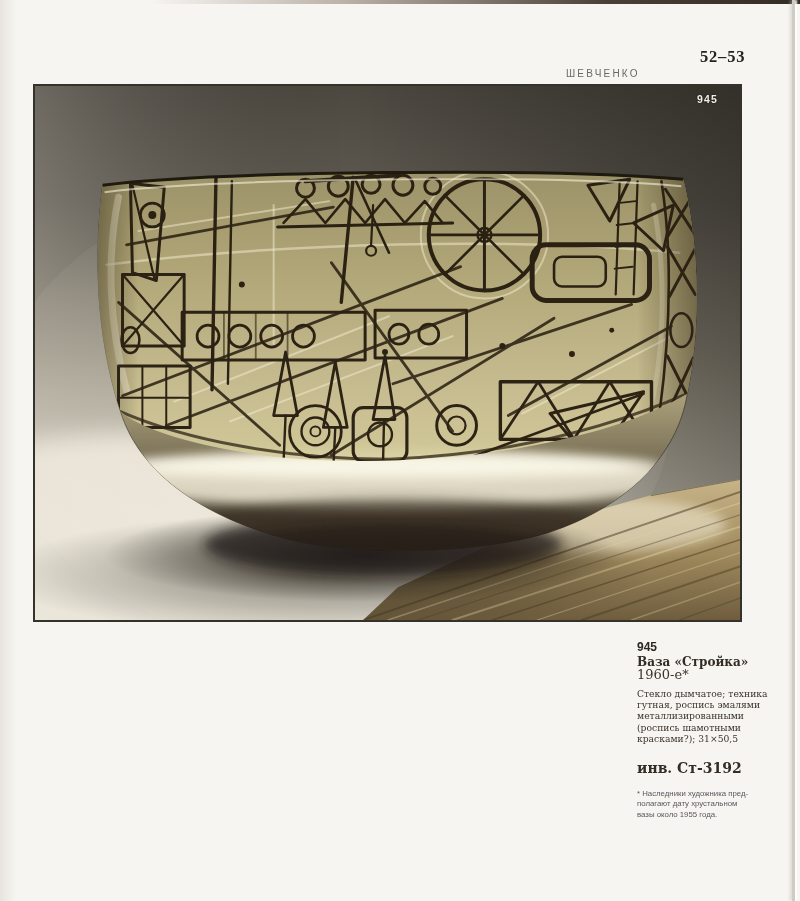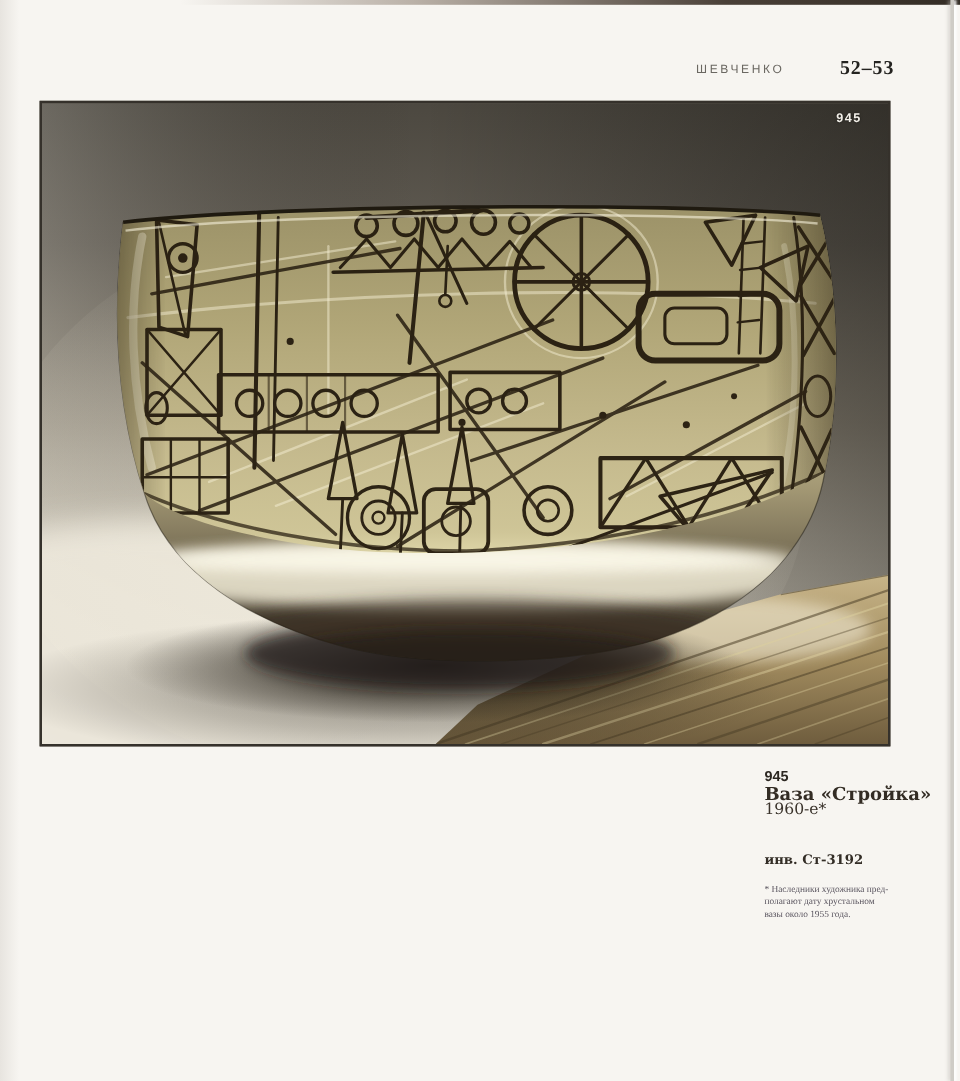--- a/index.html
+++ b/index.html
@@ -10,47 +10,47 @@
   }
   
   .edge-left{position:absolute;left:0;top:0;width:16px;height:901px;
     background:linear-gradient(to right,#e7e4df, rgba(231,228,223,0));}
   .edge-top-line{position:absolute;left:150px;top:0;right:0;height:4px;
     background:linear-gradient(90deg, rgba(120,100,85,0) 0%, rgba(112,94,78,.45) 30%, #4a4038 70%, #332c25 100%);}
   .edge-right-line{position:absolute;left:792px;top:0;width:3px;height:901px;
     background:#cfccc6;box-shadow:2px 0 2px rgba(255,255,255,.9), -2px 0 3px rgba(190,186,180,.5);}
 
   
-  .hdr-artist{position:absolute;left:566px;top:53px;
+  .hdr-artist{position:absolute;left:566px;top:68px;
     font-family:"Liberation Sans", sans-serif;font-size:10px;font-weight:500;
-    letter-spacing:2.2px;color:#6b6862;margin-left:14px;}
+    letter-spacing:2.2px;color:#6b6862;}
   .hdr-pages{position:absolute;left:700px;top:47px;
     font-family:Liberation Serif, serif;font-size:16.5px;font-weight:700;
     letter-spacing:.8px;color:#242320;}
 
   
   figure.plate{position:absolute;left:33px;top:84px;width:709px;height:538px;margin:0;
     border:2px solid #35312b;box-sizing:border-box;background:#5a554c;}
   figure.plate svg{display:block;width:100%;height:100%;}
   .fig-num{position:absolute;top:7px;right:22px;
     font-family:"Liberation Sans", sans-serif;font-size:10.5px;font-weight:700;
     letter-spacing:1.2px;color:#f2efe8;text-shadow:0 0 2px rgba(0,0,0,.6);}
 
   
   .caption{position:absolute;left:637px;top:640px;width:152px;color:#3a332b;}
   .caption .ln{font-size:9.2px;line-height:11.2px;white-space:nowrap;}
   .cap-num{font-family:"Liberation Sans", sans-serif;font-size:12px;font-weight:700;
     color:#2c2721;margin-bottom:3px;}
-  .cap-title{font-size:15px;font-weight:700;color:#332c24;line-height:11.5px;white-space:nowrap;}
+  .cap-title{font-size:12px;font-weight:700;color:#332c24;line-height:11.5px;white-space:nowrap;}
   .cap-date{font-size:13px;line-height:11.5px;}
   .cap-materials{margin-top:8px;}
   .cap-prov{margin-top:11px;}
   .cap-prov-label{font-style:italic;font-size:9.2px;line-height:11.2px;}
-  .cap-inv{margin-top:30px;font-size:11px;font-weight:700;color:#332d26;white-space:nowrap;}
-  .cap-footnote{margin-top:13px;font-family:Liberation Serif, serif;
+  .cap-inv{margin-top:16px;font-size:14px;font-weight:700;color:#332d26;white-space:nowrap;}
+  .cap-footnote{margin-top:13px;font-family:Liberation Sans, sans-serif;
     font-size:7.8px;line-height:10.4px;color:#5b5660;}
   .cap-footnote .ln{font-size:7.8px;line-height:10.4px;}
 </style>
 </head>
 <body>
 
 <div>
 
   <div class="edge-left"></div>
   <div class="edge-top-line"></div>
@@ -305,20 +305,27 @@
       </g>
     </svg>
     <span class="fig-num">945</span>
   </figure>
 
   <aside class="caption">
     <div class="cap-num">945</div>
     <div class="cap-title">Ваза «Стройка»</div>
     <div class="cap-date">1960-е*</div>
 
+    <div class="cap-materials">
+      <div class="ln">Стекло дымчатое; техника</div>
+      <div class="ln">гутная, роспись эмалями</div>
+      <div class="ln">металлизированными</div>
+      <div class="ln">(роспись шамотными</div>
+      <div class="ln">красками?); 31×50,5</div>
+    </div>
 
 
     <div class="cap-inv">инв. Ст-3192</div>
 
     <div class="cap-footnote">
       <div class="ln">* Наследники художника пред-</div>
       <div class="ln">полагают дату хрустальном</div>
       <div class="ln">вазы около 1955 года.</div>
     </div>
   </aside>

